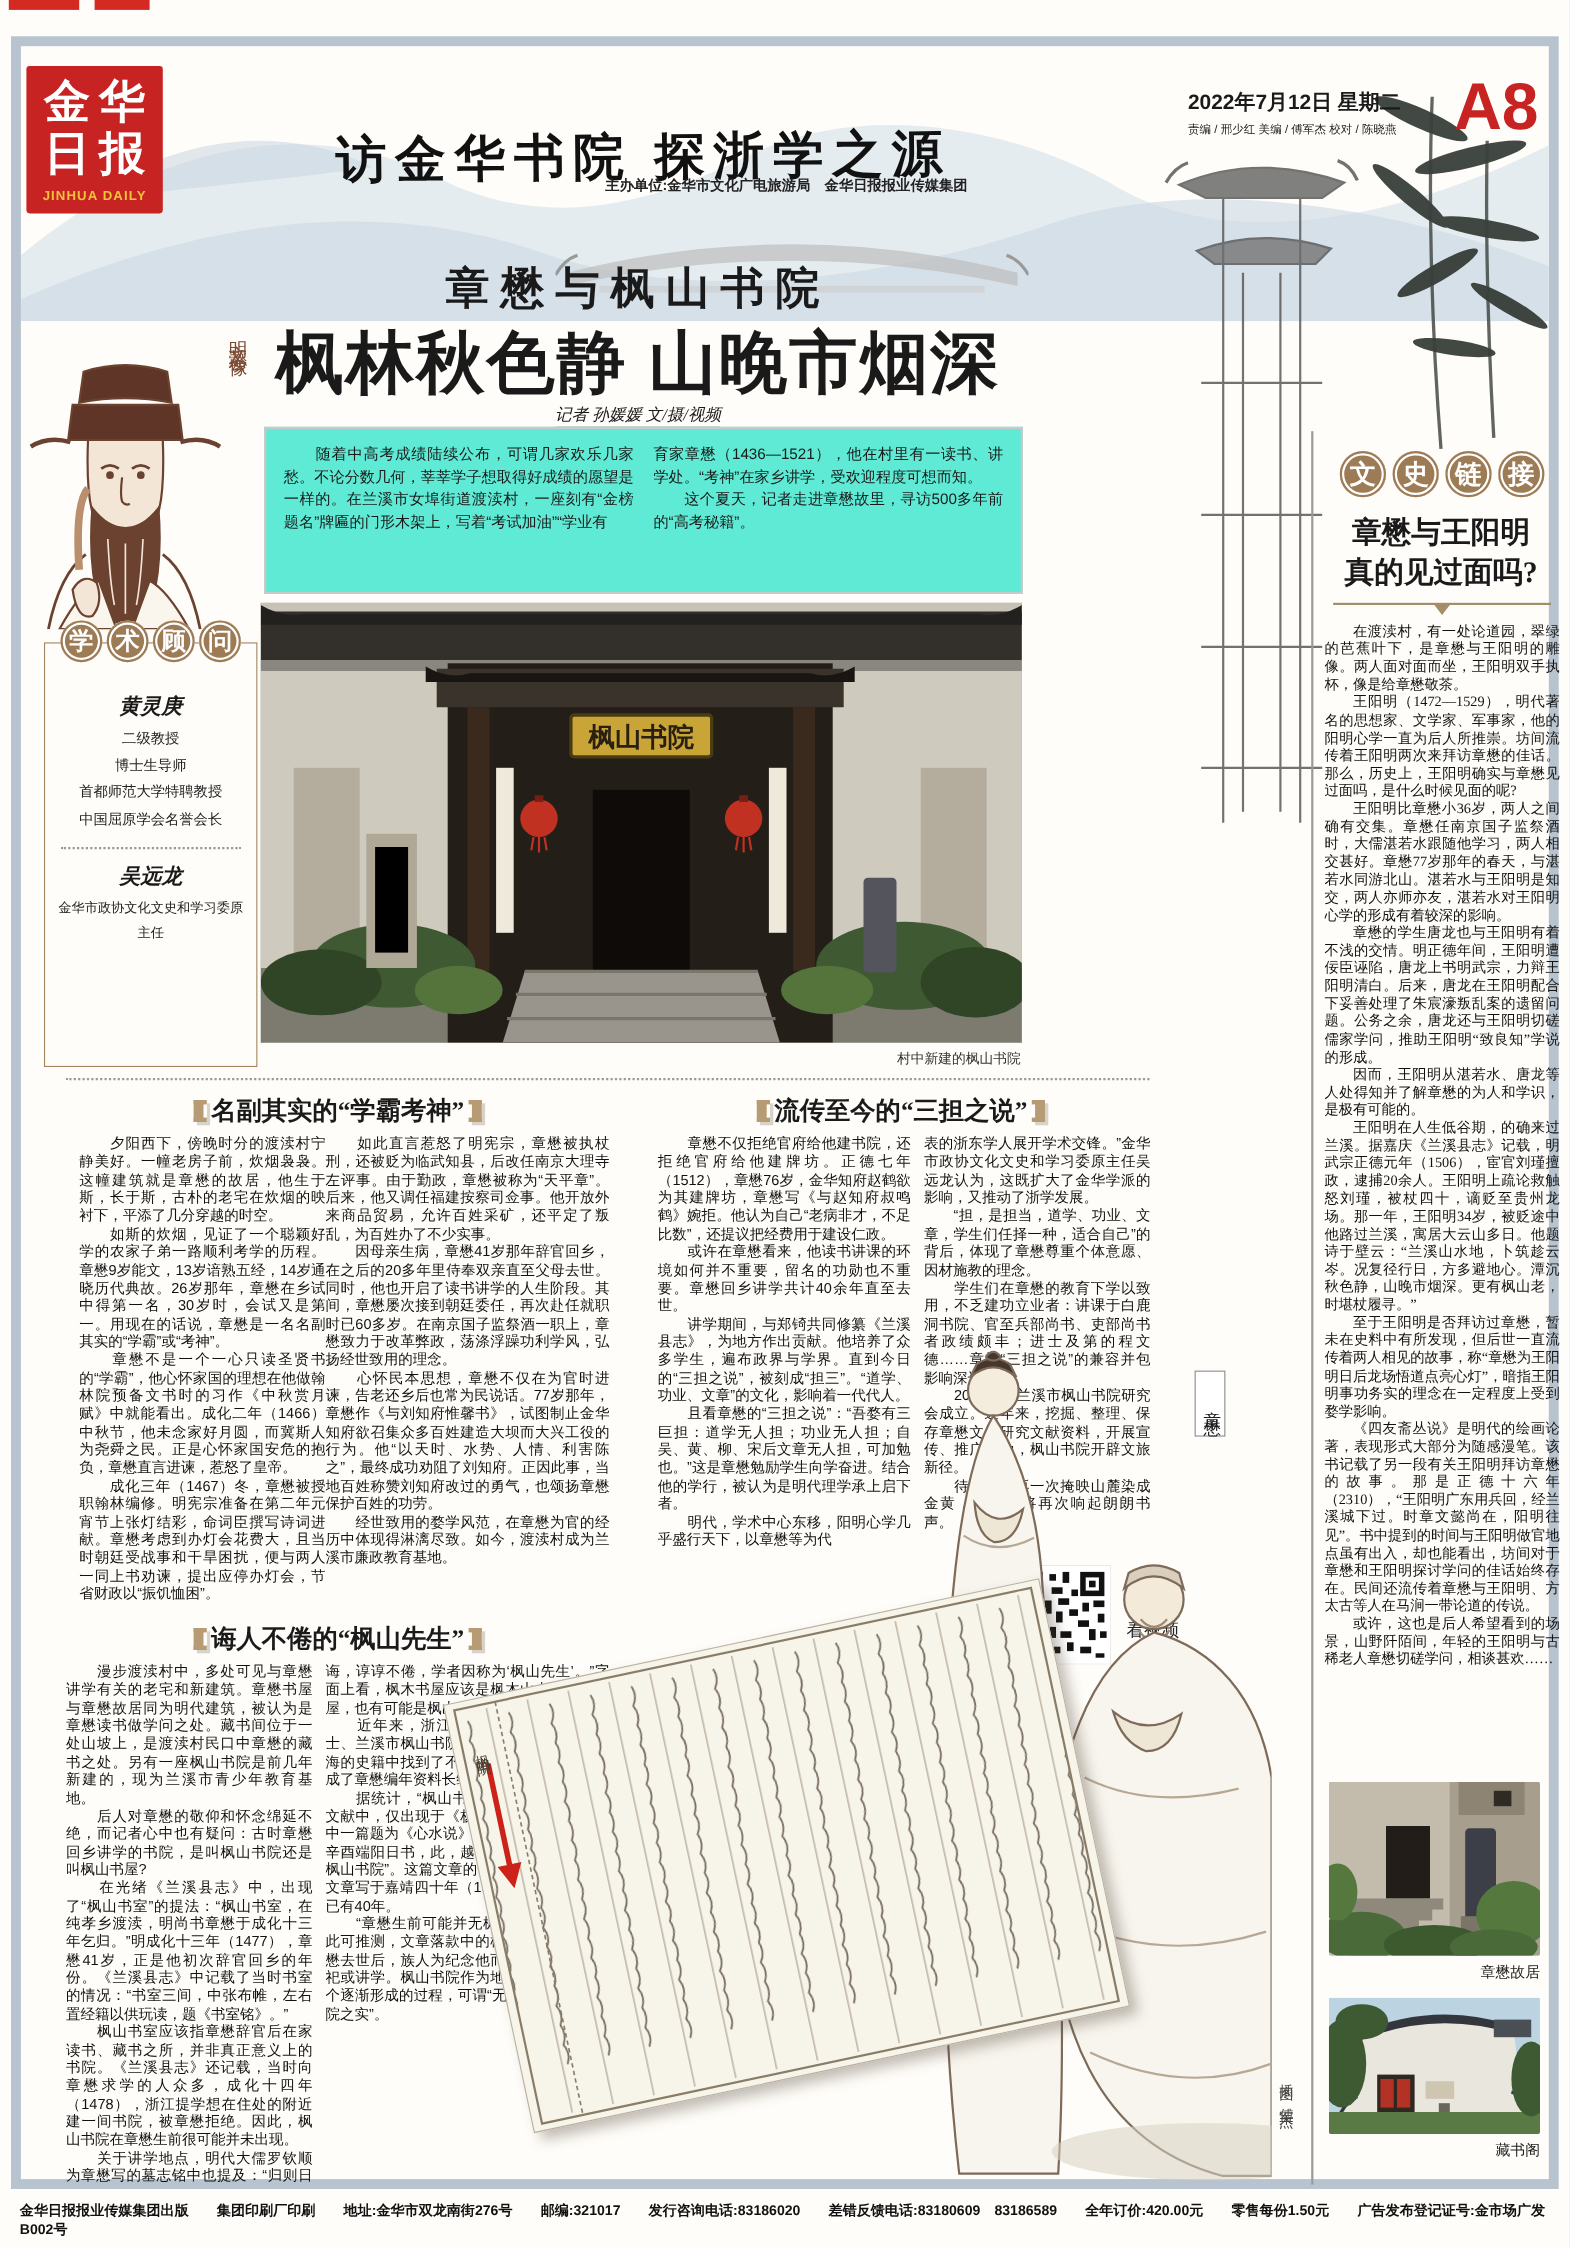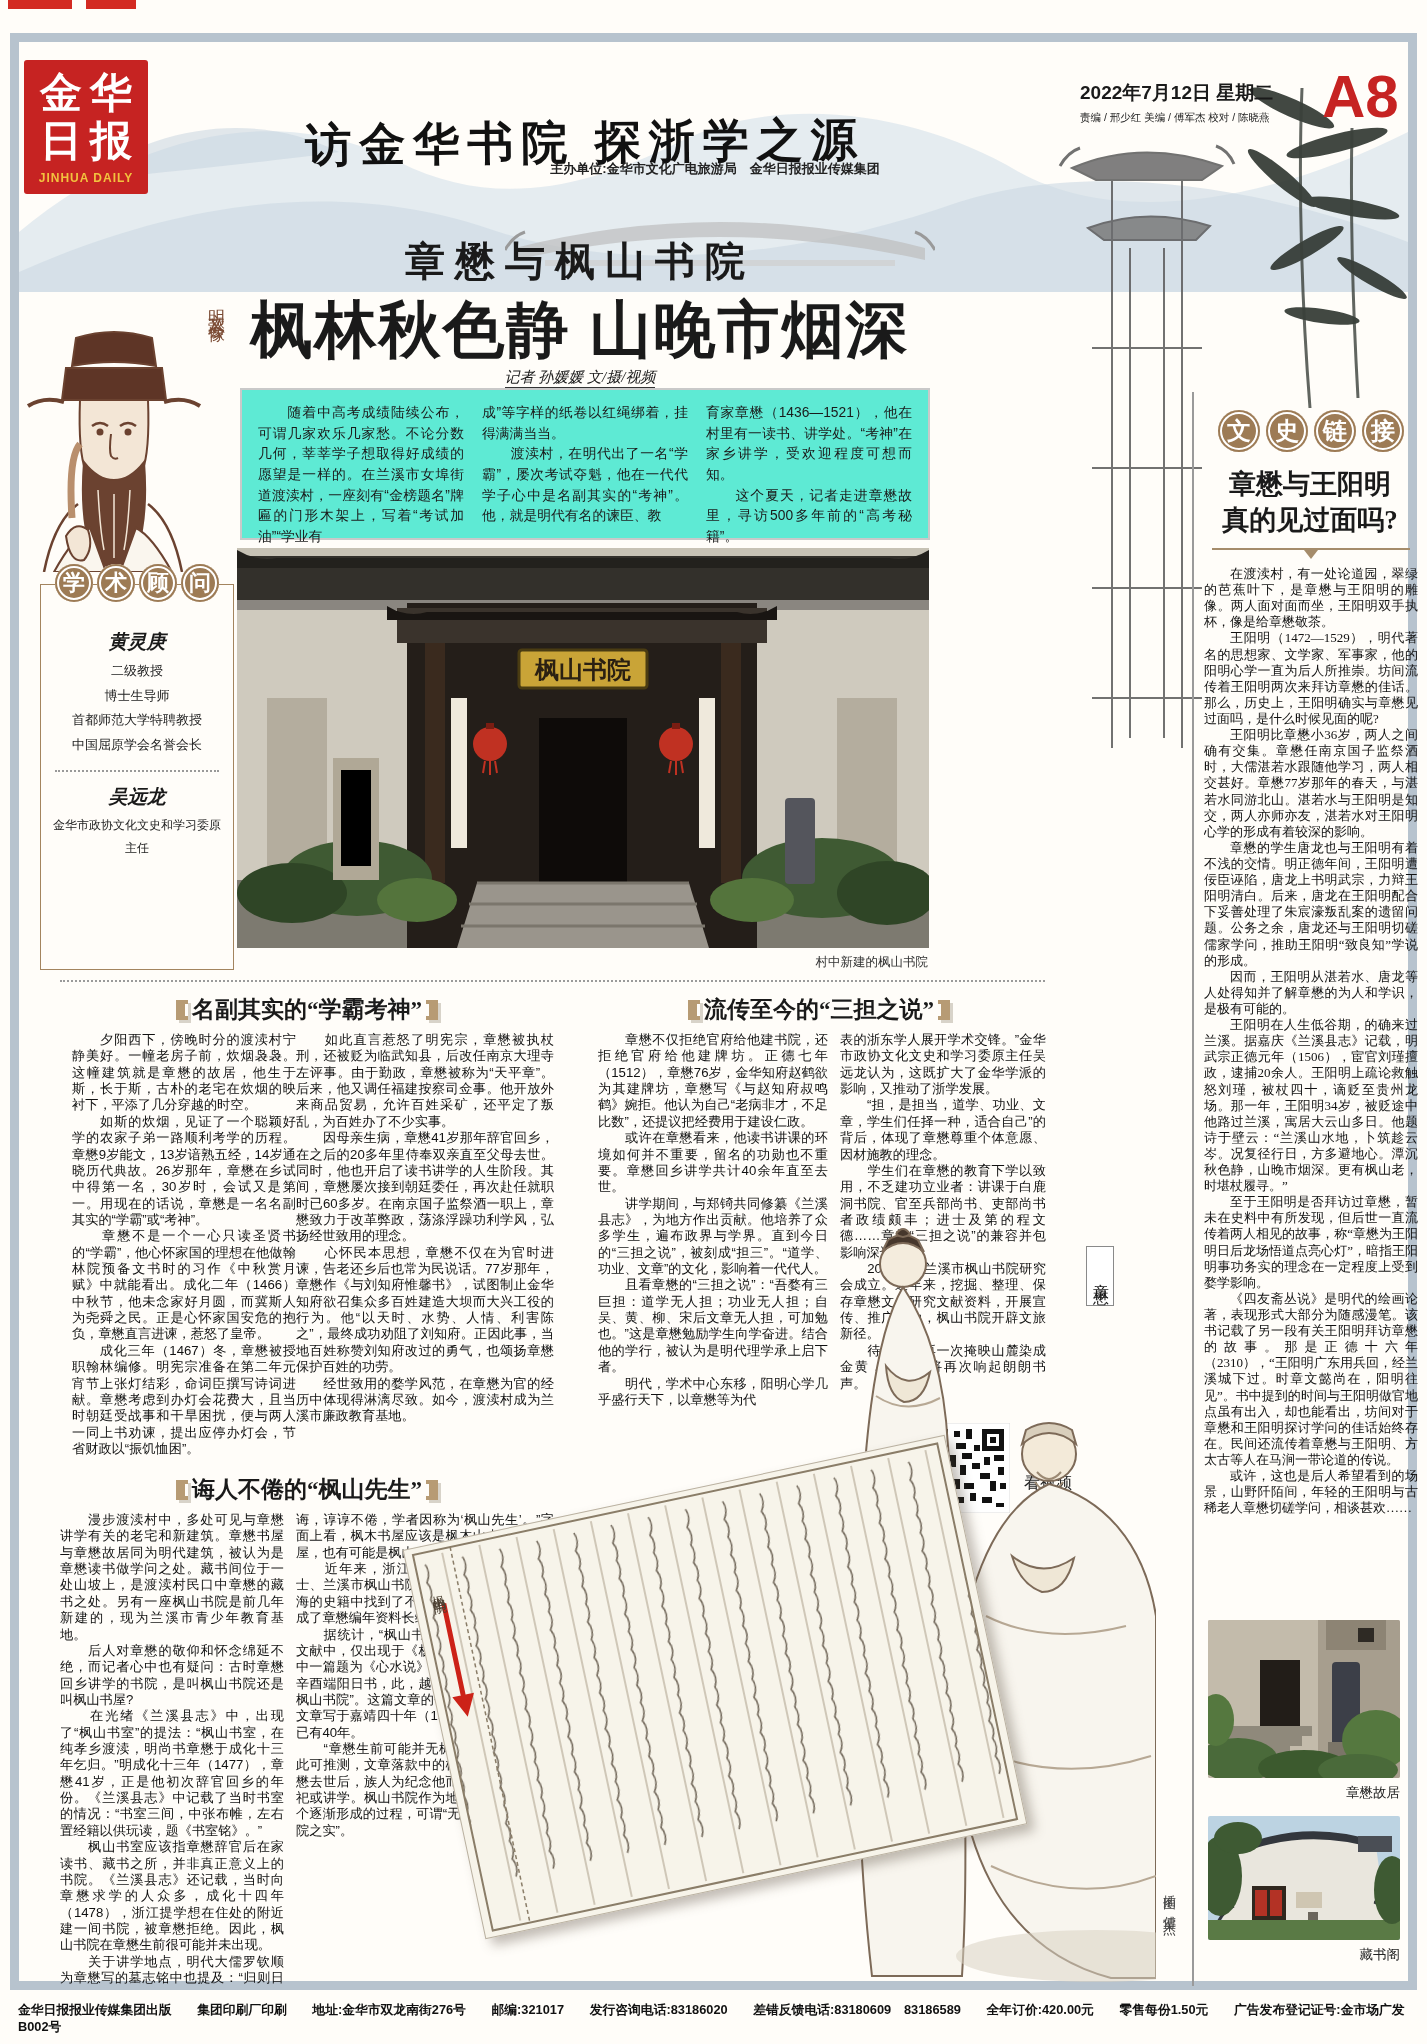--- a/index.html
+++ b/index.html
@@ -211,22 +211,20 @@
 首都师范大学特聘教授
 中国屈原学会名誉会长</div>
       <div class="dots"></div>
       <div class="nm">吴远龙</div>
       <div class="tt" style="font-size:12px;">金华市政协文化文史和学习委原主任</div>
     </div>
   </div>
 
   <div class="abs" id="intro">
     <div class="col ml">　　随着中高考成绩陆续公布，可谓几家欢乐几家愁。不论分数几何，莘莘学子想取得好成绩的愿望是一样的。在兰溪市女埠街道渡渎村，一座刻有“金榜题名”牌匾的门形木架上，写着“考试加油”“学业有</div>
-    <div class="col ml">成”等字样的纸卷以红绳绑着，挂得满满当当。
-　　渡渎村，在明代出了一名“学霸”，屡次考试夺魁，他在一代代学子心中是名副其实的“考神”。他，就是明代有名的谏臣、教</div>
     <div class="col ml">育家章懋（1436—1521），他在村里有一读书、讲学处。“考神”在家乡讲学，受欢迎程度可想而知。
 　　这个夏天，记者走进章懋故里，寻访500多年前的“高考秘籍”。</div>
   </div>
 
   <div class="abs" id="photo">
     <svg width="692" height="400" viewBox="0 0 692 400">
       <rect x="0" y="0" width="692" height="400" fill="#c7c2b5"></rect>
       <rect x="0" y="330" width="692" height="70" fill="#7d7a70"></rect>
       <path d="M0,8 L692,8 L692,52 L0,52 Z" fill="#33302b"></path>
       <path d="M0,2 Q20,14 40,10 L652,10 Q672,14 692,2 L692,20 L0,20 Z" fill="#23211d"></path>

